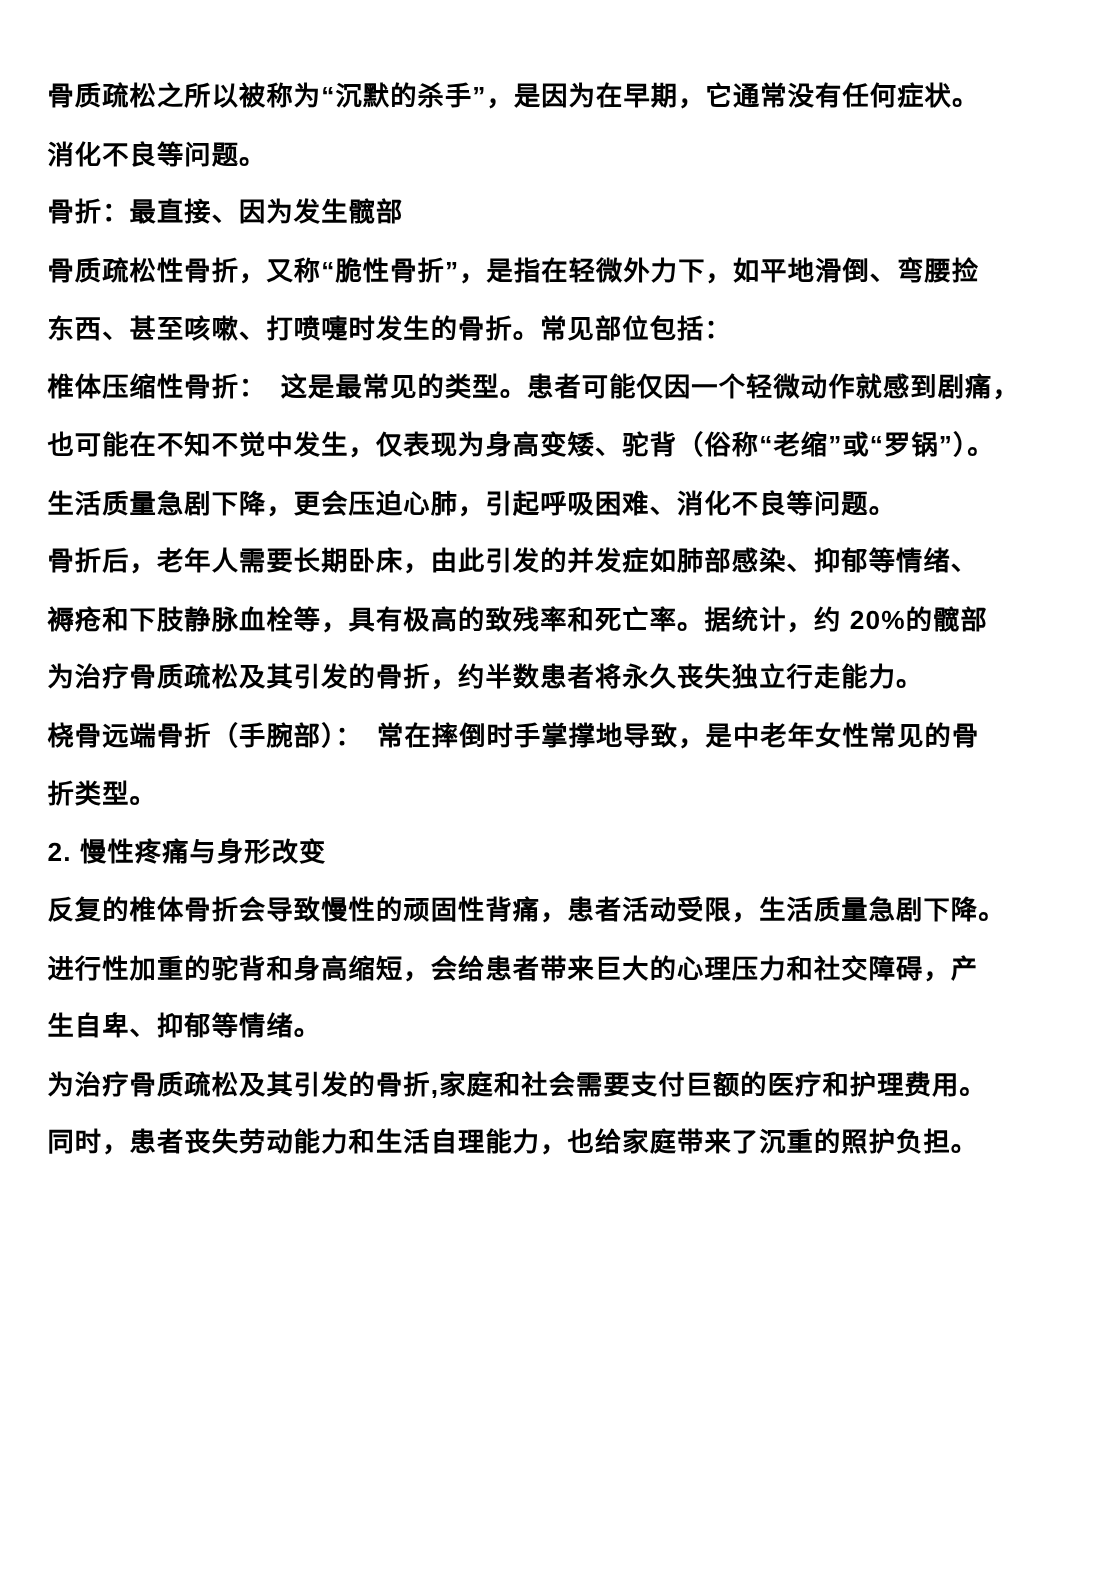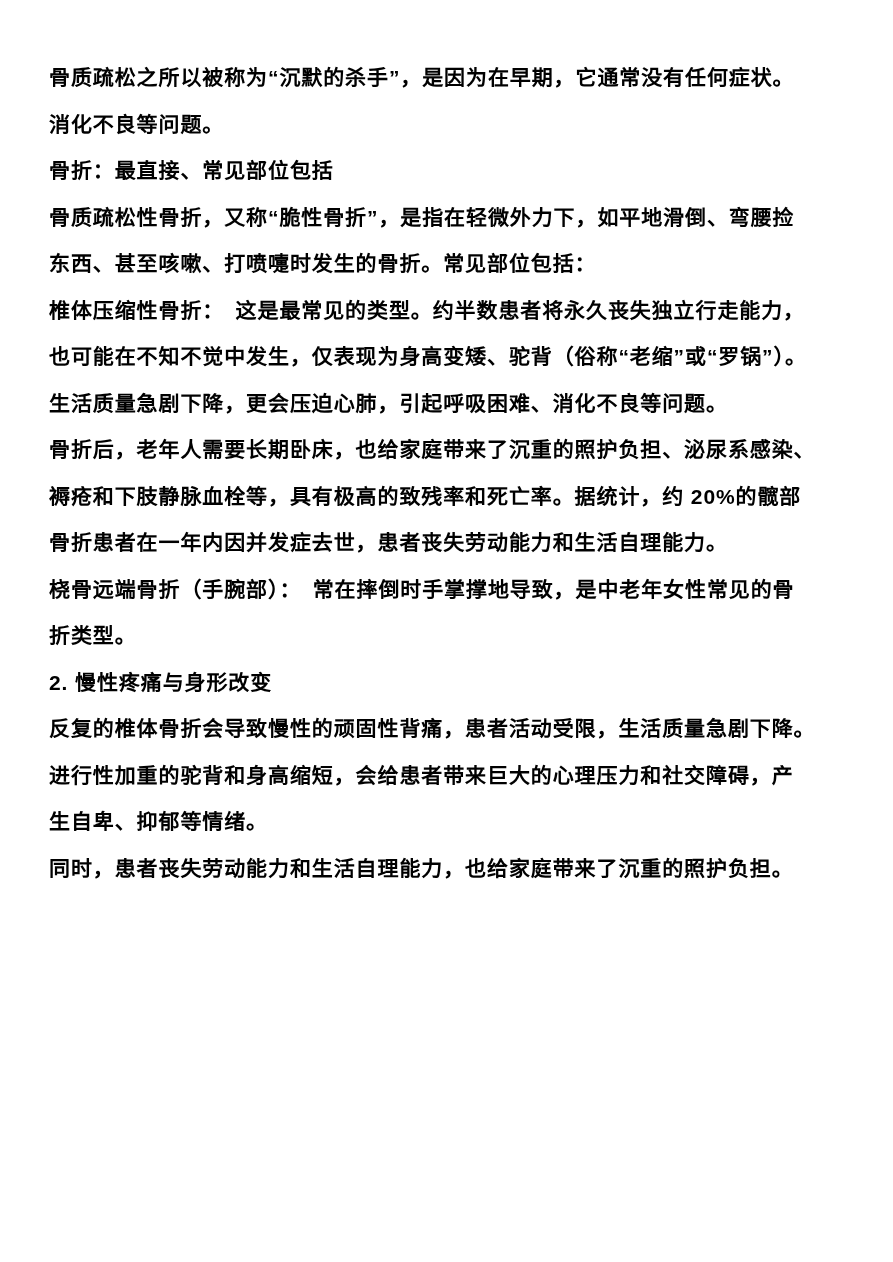--- a/index.html
+++ b/index.html
@@ -11,59 +11,60 @@
     font-family: "Liberation Sans", sans-serif;
     position: relative;
   }
   .page {
     position: absolute;
     inset: 0;
     background: #ffffff;
   }
   .doc {
     position: absolute;
-    left: 49px;
+    left: 38px;
     top: 55px;
     width: 786px;
   }
   .line {
     font-size: 21px;
     line-height: 46.5px;
     font-weight: 700;
     color: #000000;
     letter-spacing: 0.9px;
     white-space: pre;
   }
 </style>
 </head>
 <body>
 
 <div class="page">
   <div class="doc">
     <div class="line">骨质疏松之所以被称为“沉默的杀手”，是因为在早期，它通常没有任何症状。</div>
     <div class="line">消化不良等问题。</div>
 
-    <div class="line">骨折：最直接、常见部位包括</div>
+    <div class="line">骨折：最直接、因为发生髋部</div>
 
     <div class="line">骨质疏松性骨折，又称“脆性骨折”，是指在轻微外力下，如平地滑倒、弯腰捡</div>
     <div class="line">东西、甚至咳嗽、打喷嚏时发生的骨折。常见部位包括：</div>
 
-    <div class="line">椎体压缩性骨折：　这是最常见的类型。约半数患者将永久丧失独立行走能力，</div>
+    <div class="line">椎体压缩性骨折：　这是最常见的类型。患者可能仅因一个轻微动作就感到剧痛，</div>
     <div class="line">也可能在不知不觉中发生，仅表现为身高变矮、驼背（俗称“老缩”或“罗锅”）。</div>
     <div class="line">生活质量急剧下降，更会压迫心肺，引起呼吸困难、消化不良等问题。</div>
 
-    <div class="line">骨折后，老年人需要长期卧床，也给家庭带来了沉重的照护负担、泌尿系感染、</div>
+    <div class="line">骨折后，老年人需要长期卧床，由此引发的并发症如肺部感染、抑郁等情绪、</div>
     <div class="line">褥疮和下肢静脉血栓等，具有极高的致残率和死亡率。据统计，约 20%的髋部</div>
-    <div class="line">骨折患者在一年内因并发症去世，患者丧失劳动能力和生活自理能力。</div>
+    <div class="line">为治疗骨质疏松及其引发的骨折，约半数患者将永久丧失独立行走能力。</div>
 
     <div class="line">桡骨远端骨折（手腕部）：　常在摔倒时手掌撑地导致，是中老年女性常见的骨</div>
     <div class="line">折类型。</div>
 
     <div class="line">2. 慢性疼痛与身形改变</div>
 
     <div class="line">反复的椎体骨折会导致慢性的顽固性背痛，患者活动受限，生活质量急剧下降。</div>
     <div class="line">进行性加重的驼背和身高缩短，会给患者带来巨大的心理压力和社交障碍，产</div>
     <div class="line">生自卑、抑郁等情绪。</div>
 
 
+    <div class="line">为治疗骨质疏松及其引发的骨折,家庭和社会需要支付巨额的医疗和护理费用。</div>
     <div class="line">同时，患者丧失劳动能力和生活自理能力，也给家庭带来了沉重的照护负担。</div>
   </div>
 </div>
 
 </body></html>

